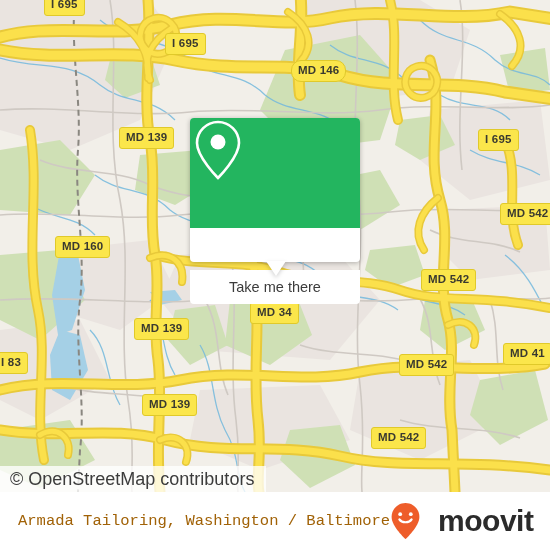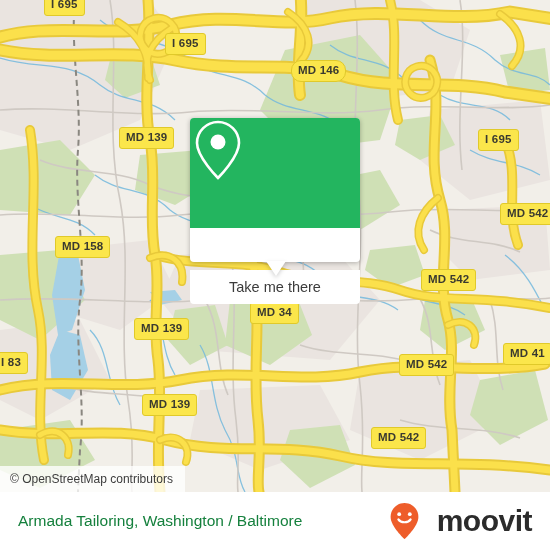--- a/index.html
+++ b/index.html
@@ -111,43 +111,43 @@
   
   .attribution {
     position: absolute;
     left: 0;
     top: 466px;
     height: 26px;
     padding: 0 12px 0 10px;
     display: flex;
     align-items: center;
     background: rgba(255,255,255,0.78);
-    font-size: 12px;
+    font-size: 18px;
     color: #3c3c3c;
     font-family: "Liberation Sans", sans-serif;
   }
 
   
   .bottombar {
     position: absolute;
     left: 0;
     top: 492px;
     width: 550px;
     height: 58px;
     background: #ffffff;
     display: flex;
     align-items: center;
     justify-content: space-between;
     padding: 0 18px 0 18px;
     box-sizing: border-box;
   }
   .bottom-title {
     font-size: 15.5px;
-    color: #15803d;
-    font-family: Liberation Sans, sans-serif;
+    color: #a16207;
+    font-family: Liberation Mono, monospace;
     white-space: nowrap;
   }
   .brand {
     display: flex;
     align-items: center;
     gap: 17px;
   }
   .brand-mark svg { display: block; }
   .brand-word {
     font-size: 30px;
@@ -311,21 +311,21 @@
         <path d="M448,325 C465,316 480,328 474,345"></path>
       </g>
     </svg>
 
     <div class="shield" style="left:44px;  top:-6px;">I 695</div>
     <div class="shield" style="left:165px; top:33px;">I 695</div>
     <div class="shield" style="left:291px; top:60px;border-radius:10px;">MD 146</div>
     <div class="shield" style="left:478px; top:129px;">I 695</div>
     <div class="shield" style="left:119px; top:127px;">MD 139</div>
     <div class="shield" style="left:500px; top:203px;">MD 542</div>
-    <div class="shield" style="left:55px;  top:236px;">MD 158</div>
+    <div class="shield" style="left:55px;  top:236px;">MD 160</div>
     <div class="shield" style="left:421px; top:269px;">MD 542</div>
     <div class="shield" style="left:250px; top:302px;">MD 34</div>
     <div class="shield" style="left:134px; top:318px;">MD 139</div>
     <div class="shield" style="left:-6px;  top:352px;">I 83</div>
     <div class="shield" style="left:399px; top:354px;">MD 542</div>
     <div class="shield" style="left:503px; top:343px;">MD 41</div>
     <div class="shield" style="left:142px; top:394px;">MD 139</div>
     <div class="shield" style="left:371px; top:427px;">MD 542</div>
 
     <div class="popup">

